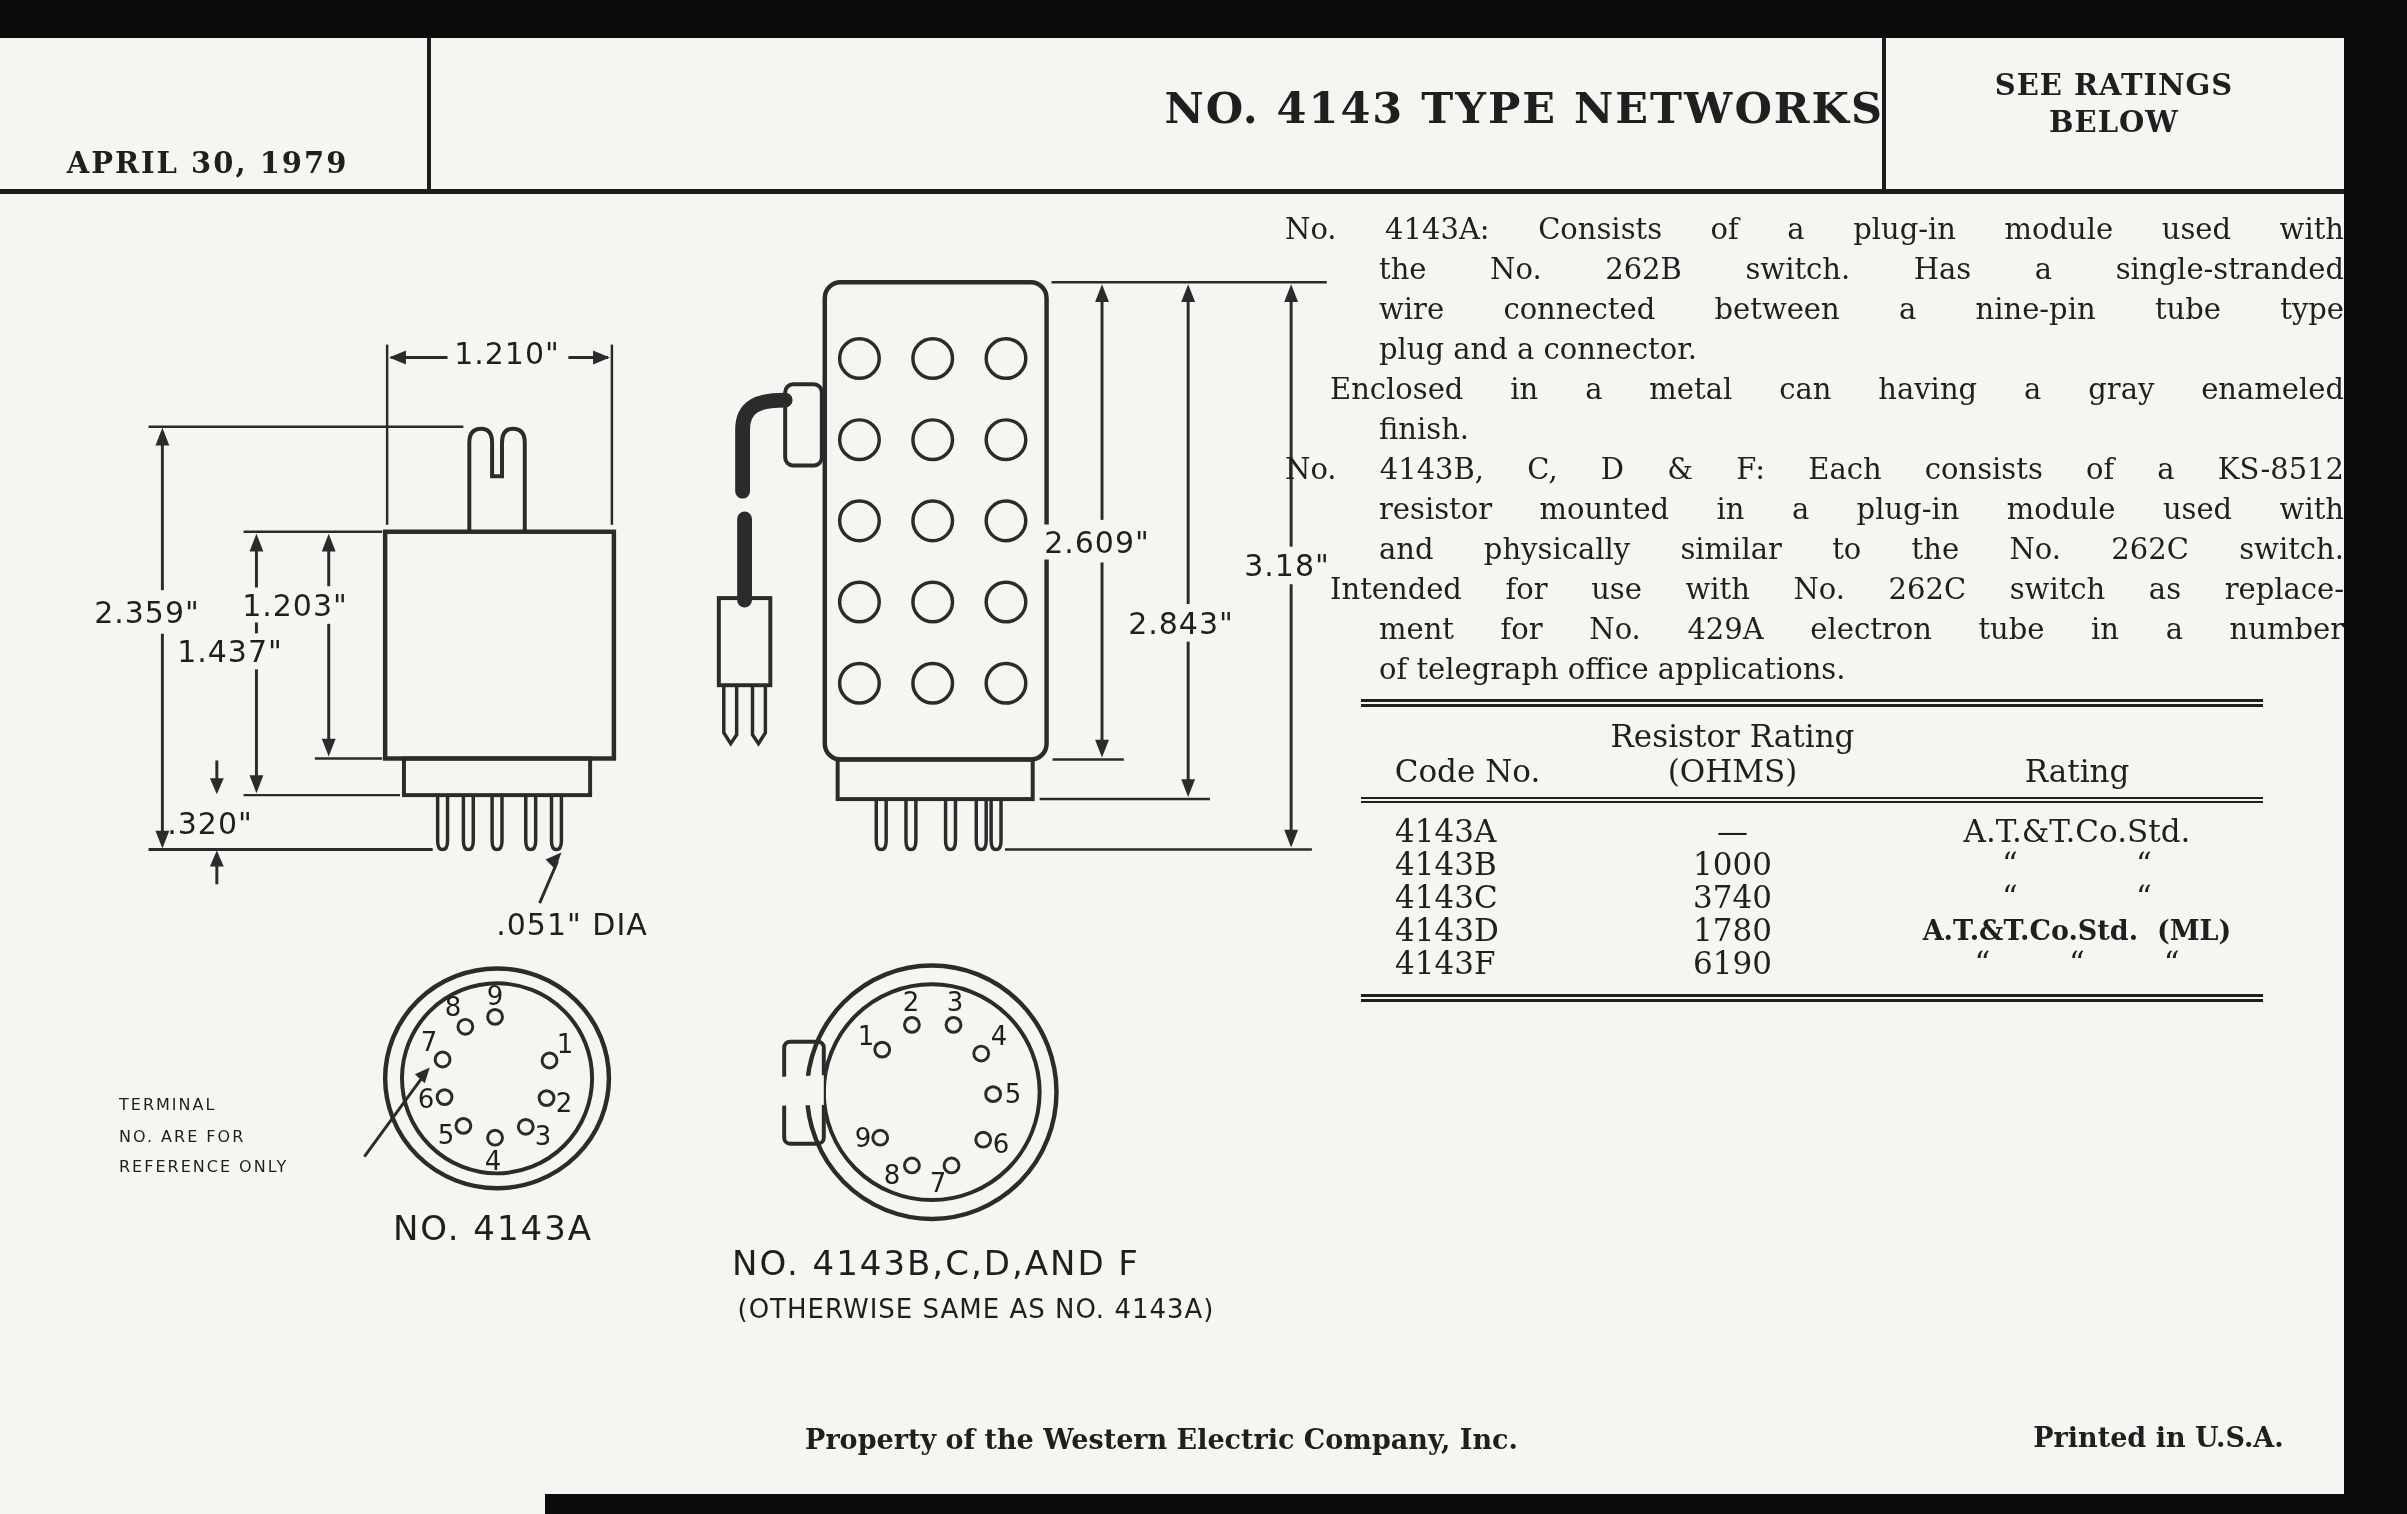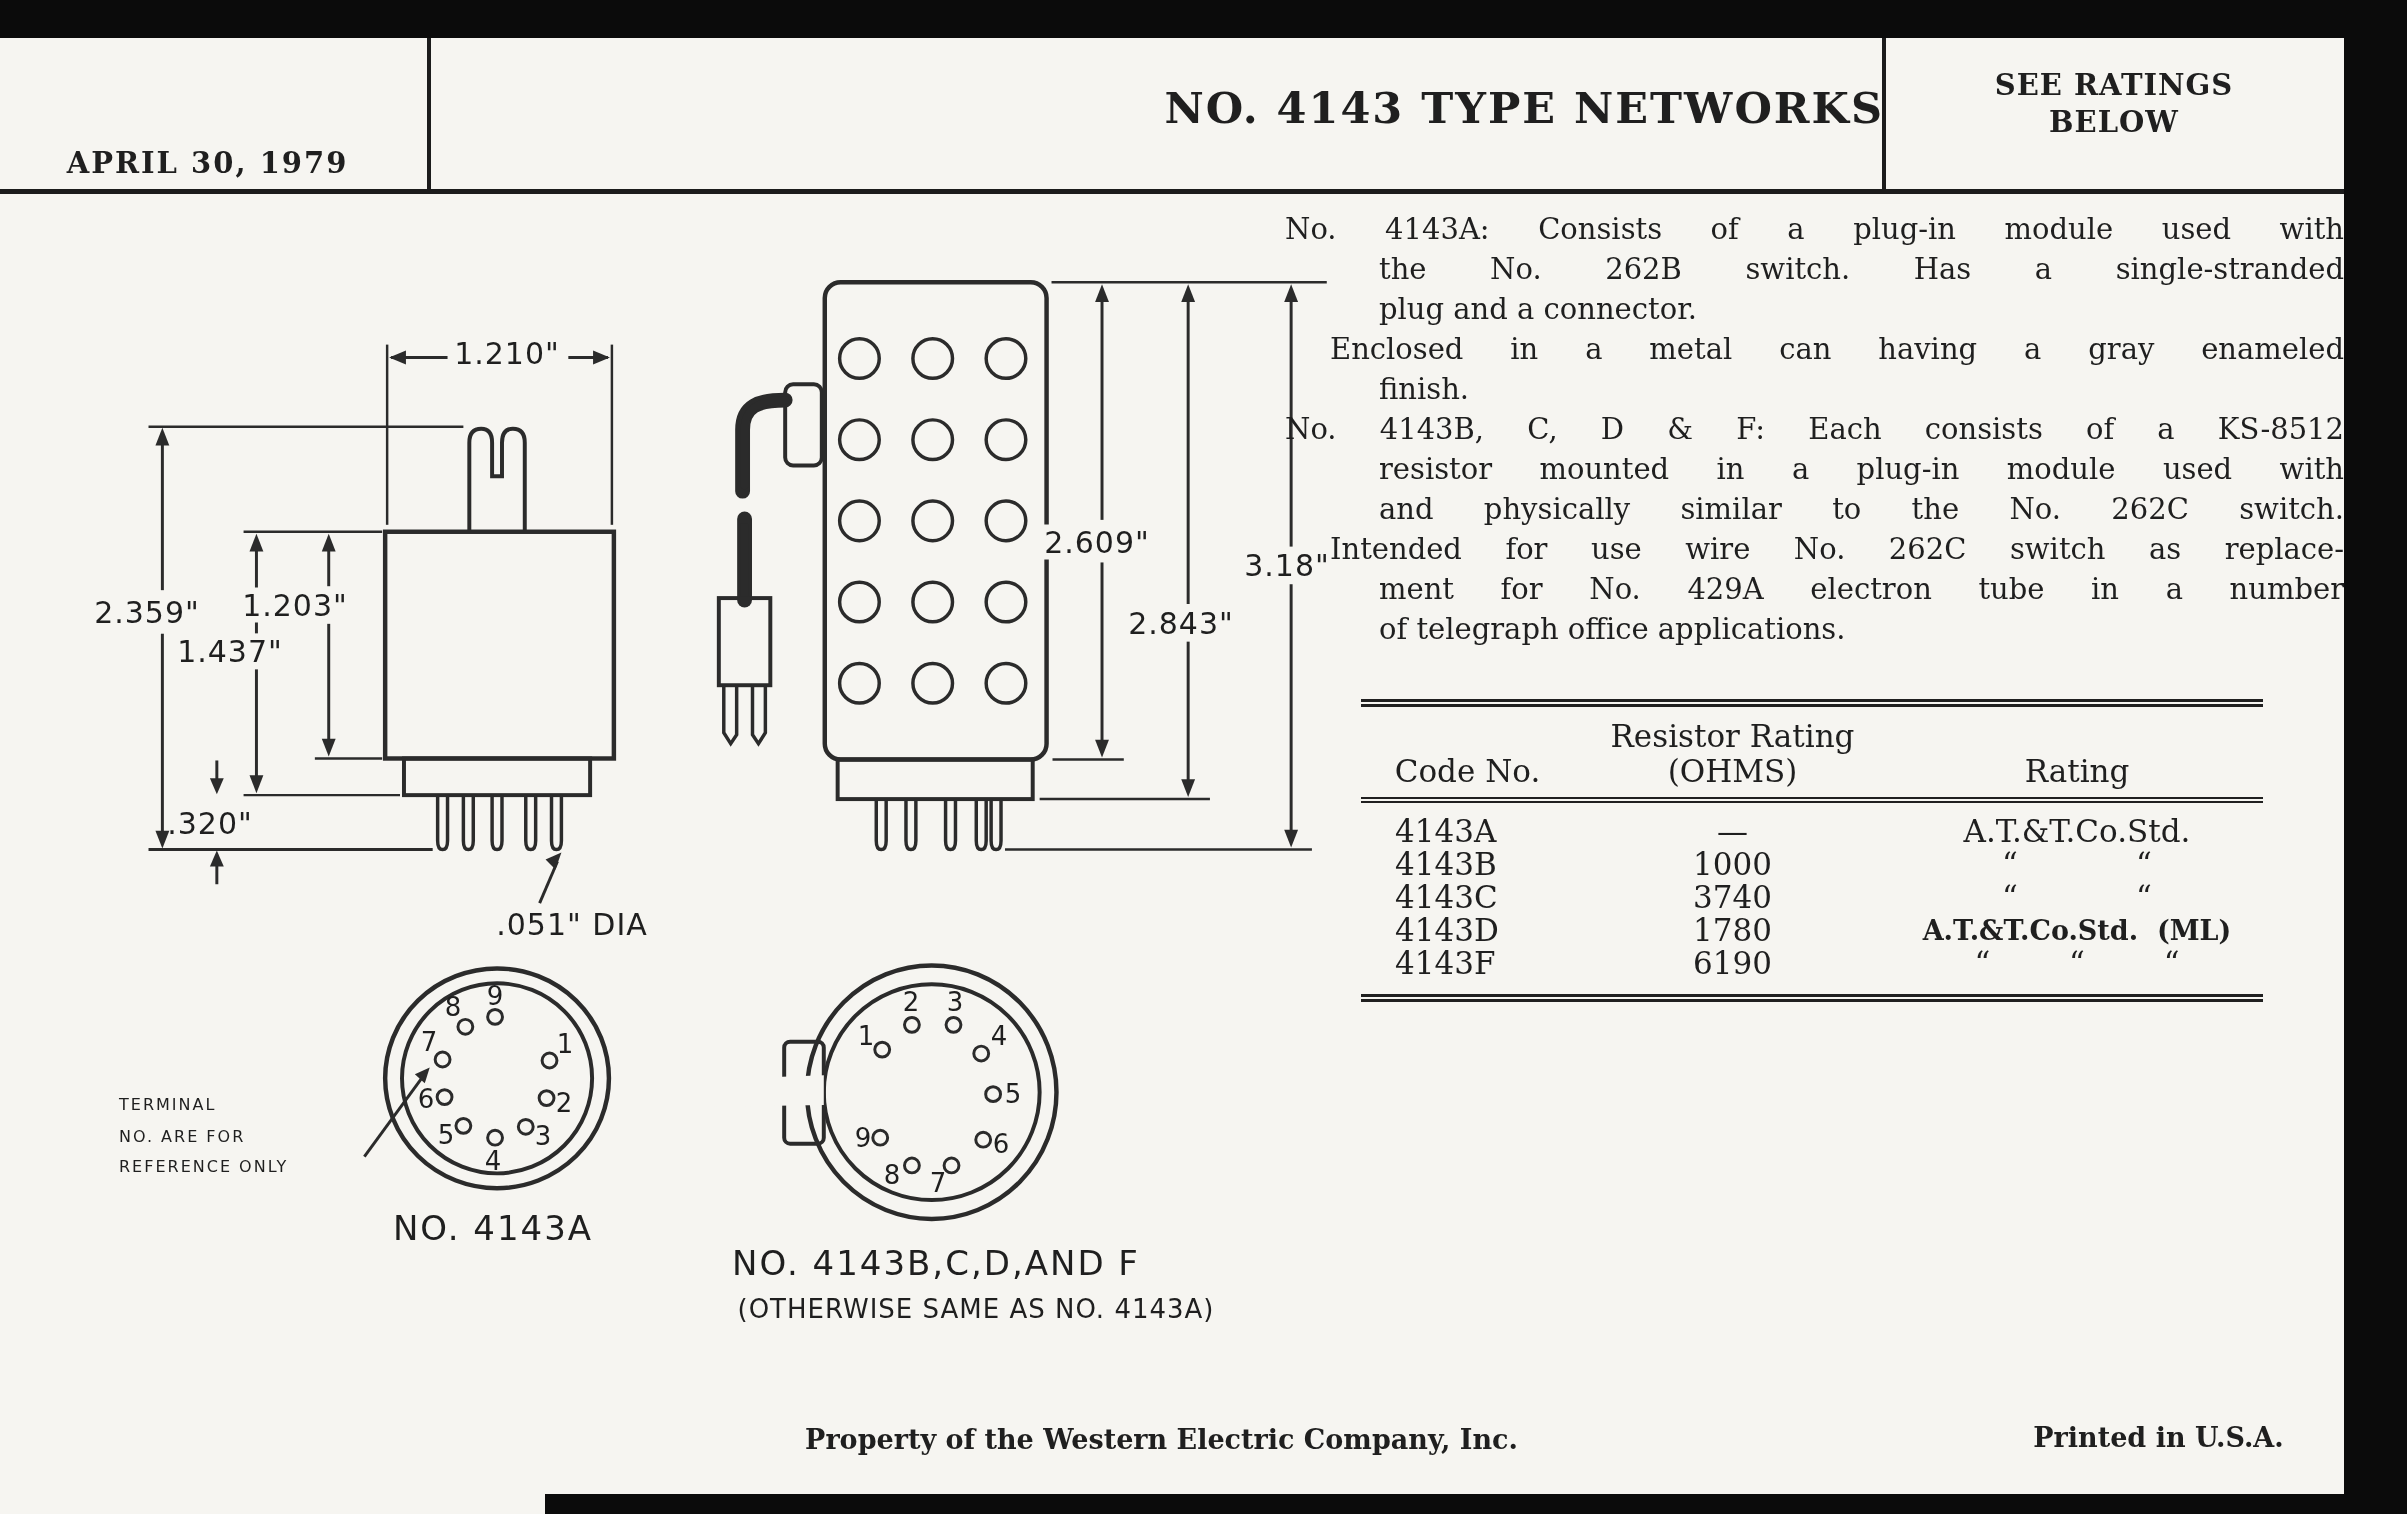--- a/index.html
+++ b/index.html
@@ -242,27 +242,28 @@
   <span class="abs vctr note" style="left:119px;top:1104px;">TERMINAL</span>
   <span class="abs vctr note" style="left:119px;top:1136px;">NO. ARE FOR</span>
   <span class="abs vctr note" style="left:119px;top:1166px;">REFERENCE ONLY</span>
   <span class="abs ctr cap" style="left:493px;top:1228px;">NO. 4143A</span>
   <span class="abs ctr cap" style="left:936px;top:1263px;">NO. 4143B,C,D,AND F</span>
   <span class="abs ctr subcap" style="left:939px;top:1309px;margin-left:37px;">(OTHERWISE SAME AS NO. 4143A)</span>
 
   <div class="desc">
     <div class="dl">No. 4143A:  Consists of a plug-in module used with</div>
     <div class="dl i1">the No. 262B switch. Has a single-stranded</div>
+    <div class="dl i1">wire connected between a nine-pin tube type</div>
     <div class="dl i1 endl">plug and a connector.</div>
     <div class="dl i2">Enclosed in a metal can having a gray enameled</div>
     <div class="dl i1 endl">finish.</div>
     <div class="dl">No. 4143B, C, D &amp; F:   Each consists of a KS-8512</div>
     <div class="dl i1">resistor mounted in a plug-in module used with</div>
     <div class="dl i1">and physically similar to the No. 262C switch.</div>
-    <div class="dl i2">Intended for use wire No. 262C switch as replace-</div>
+    <div class="dl i2">Intended for use with No. 262C switch as replace-</div>
     <div class="dl i1">ment for No. 429A electron tube in a number</div>
     <div class="dl i1 endl">of telegraph office applications.</div>
   </div>
 
   <div class="dtable">
     <div class="rule rule-top"></div>
     <div class="tgrid thead">
       <div class="c">Code No.</div>
       <div class="c">
         <div>Resistor Rating</div>

